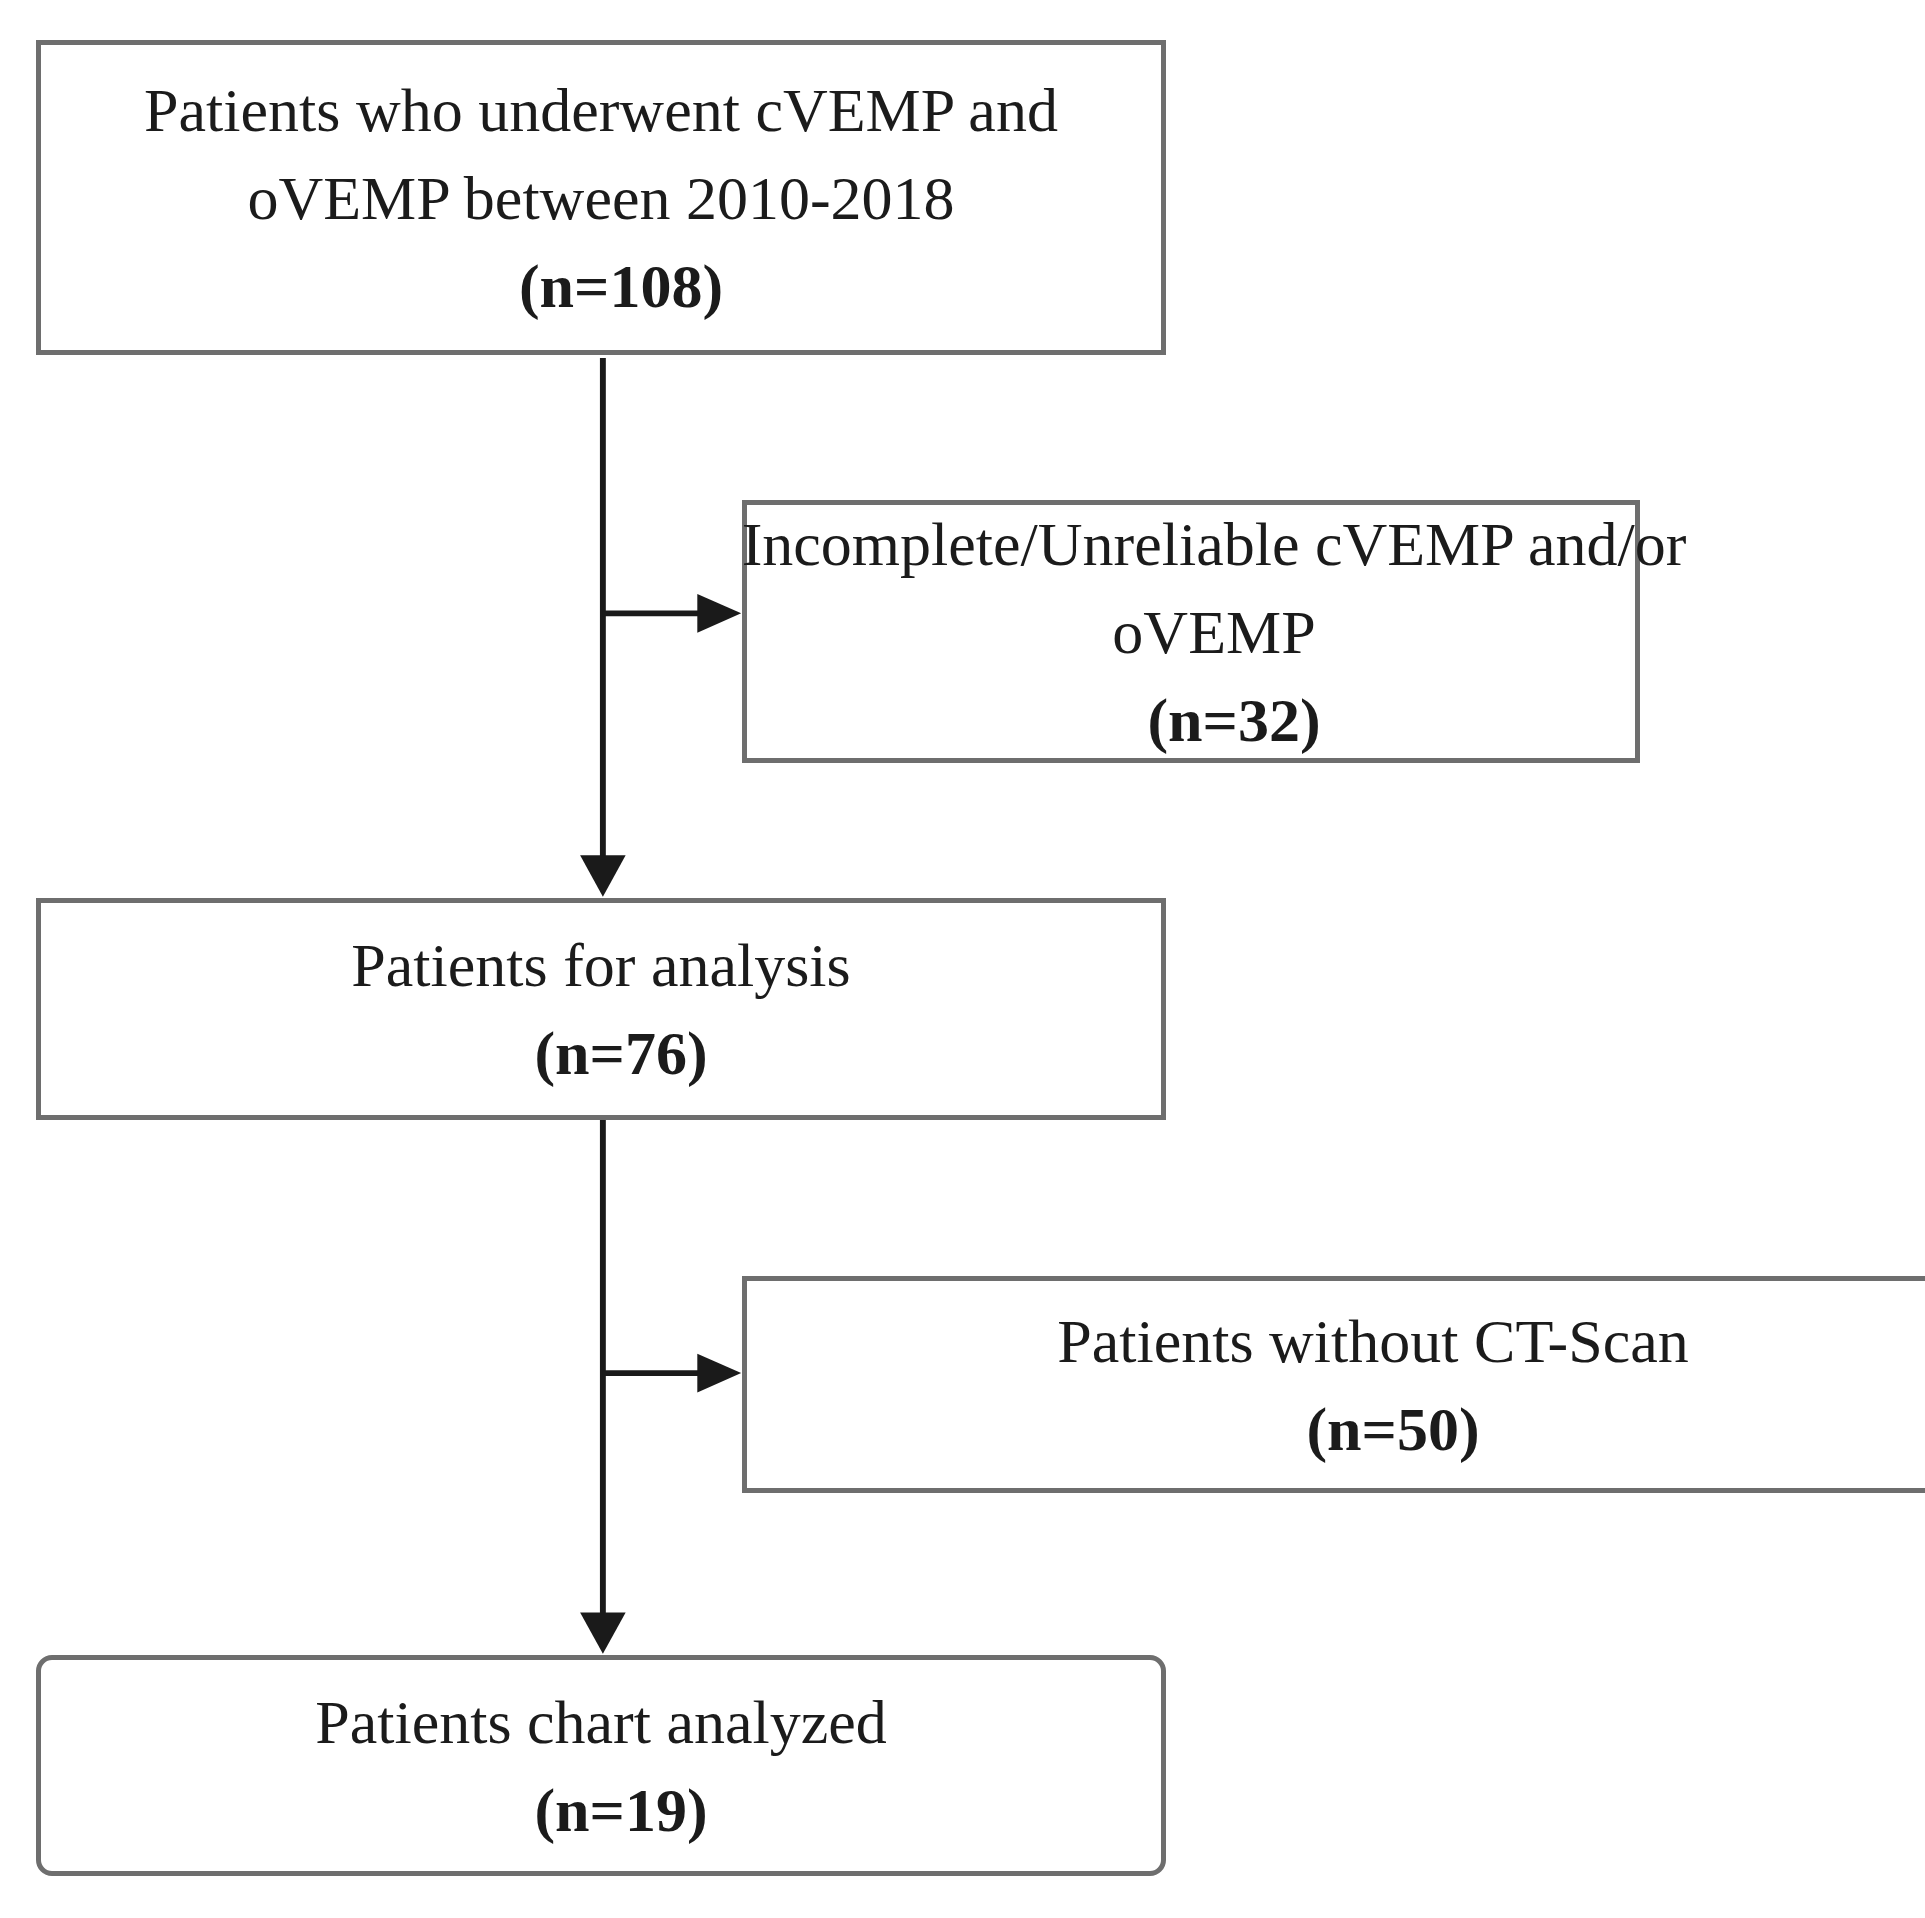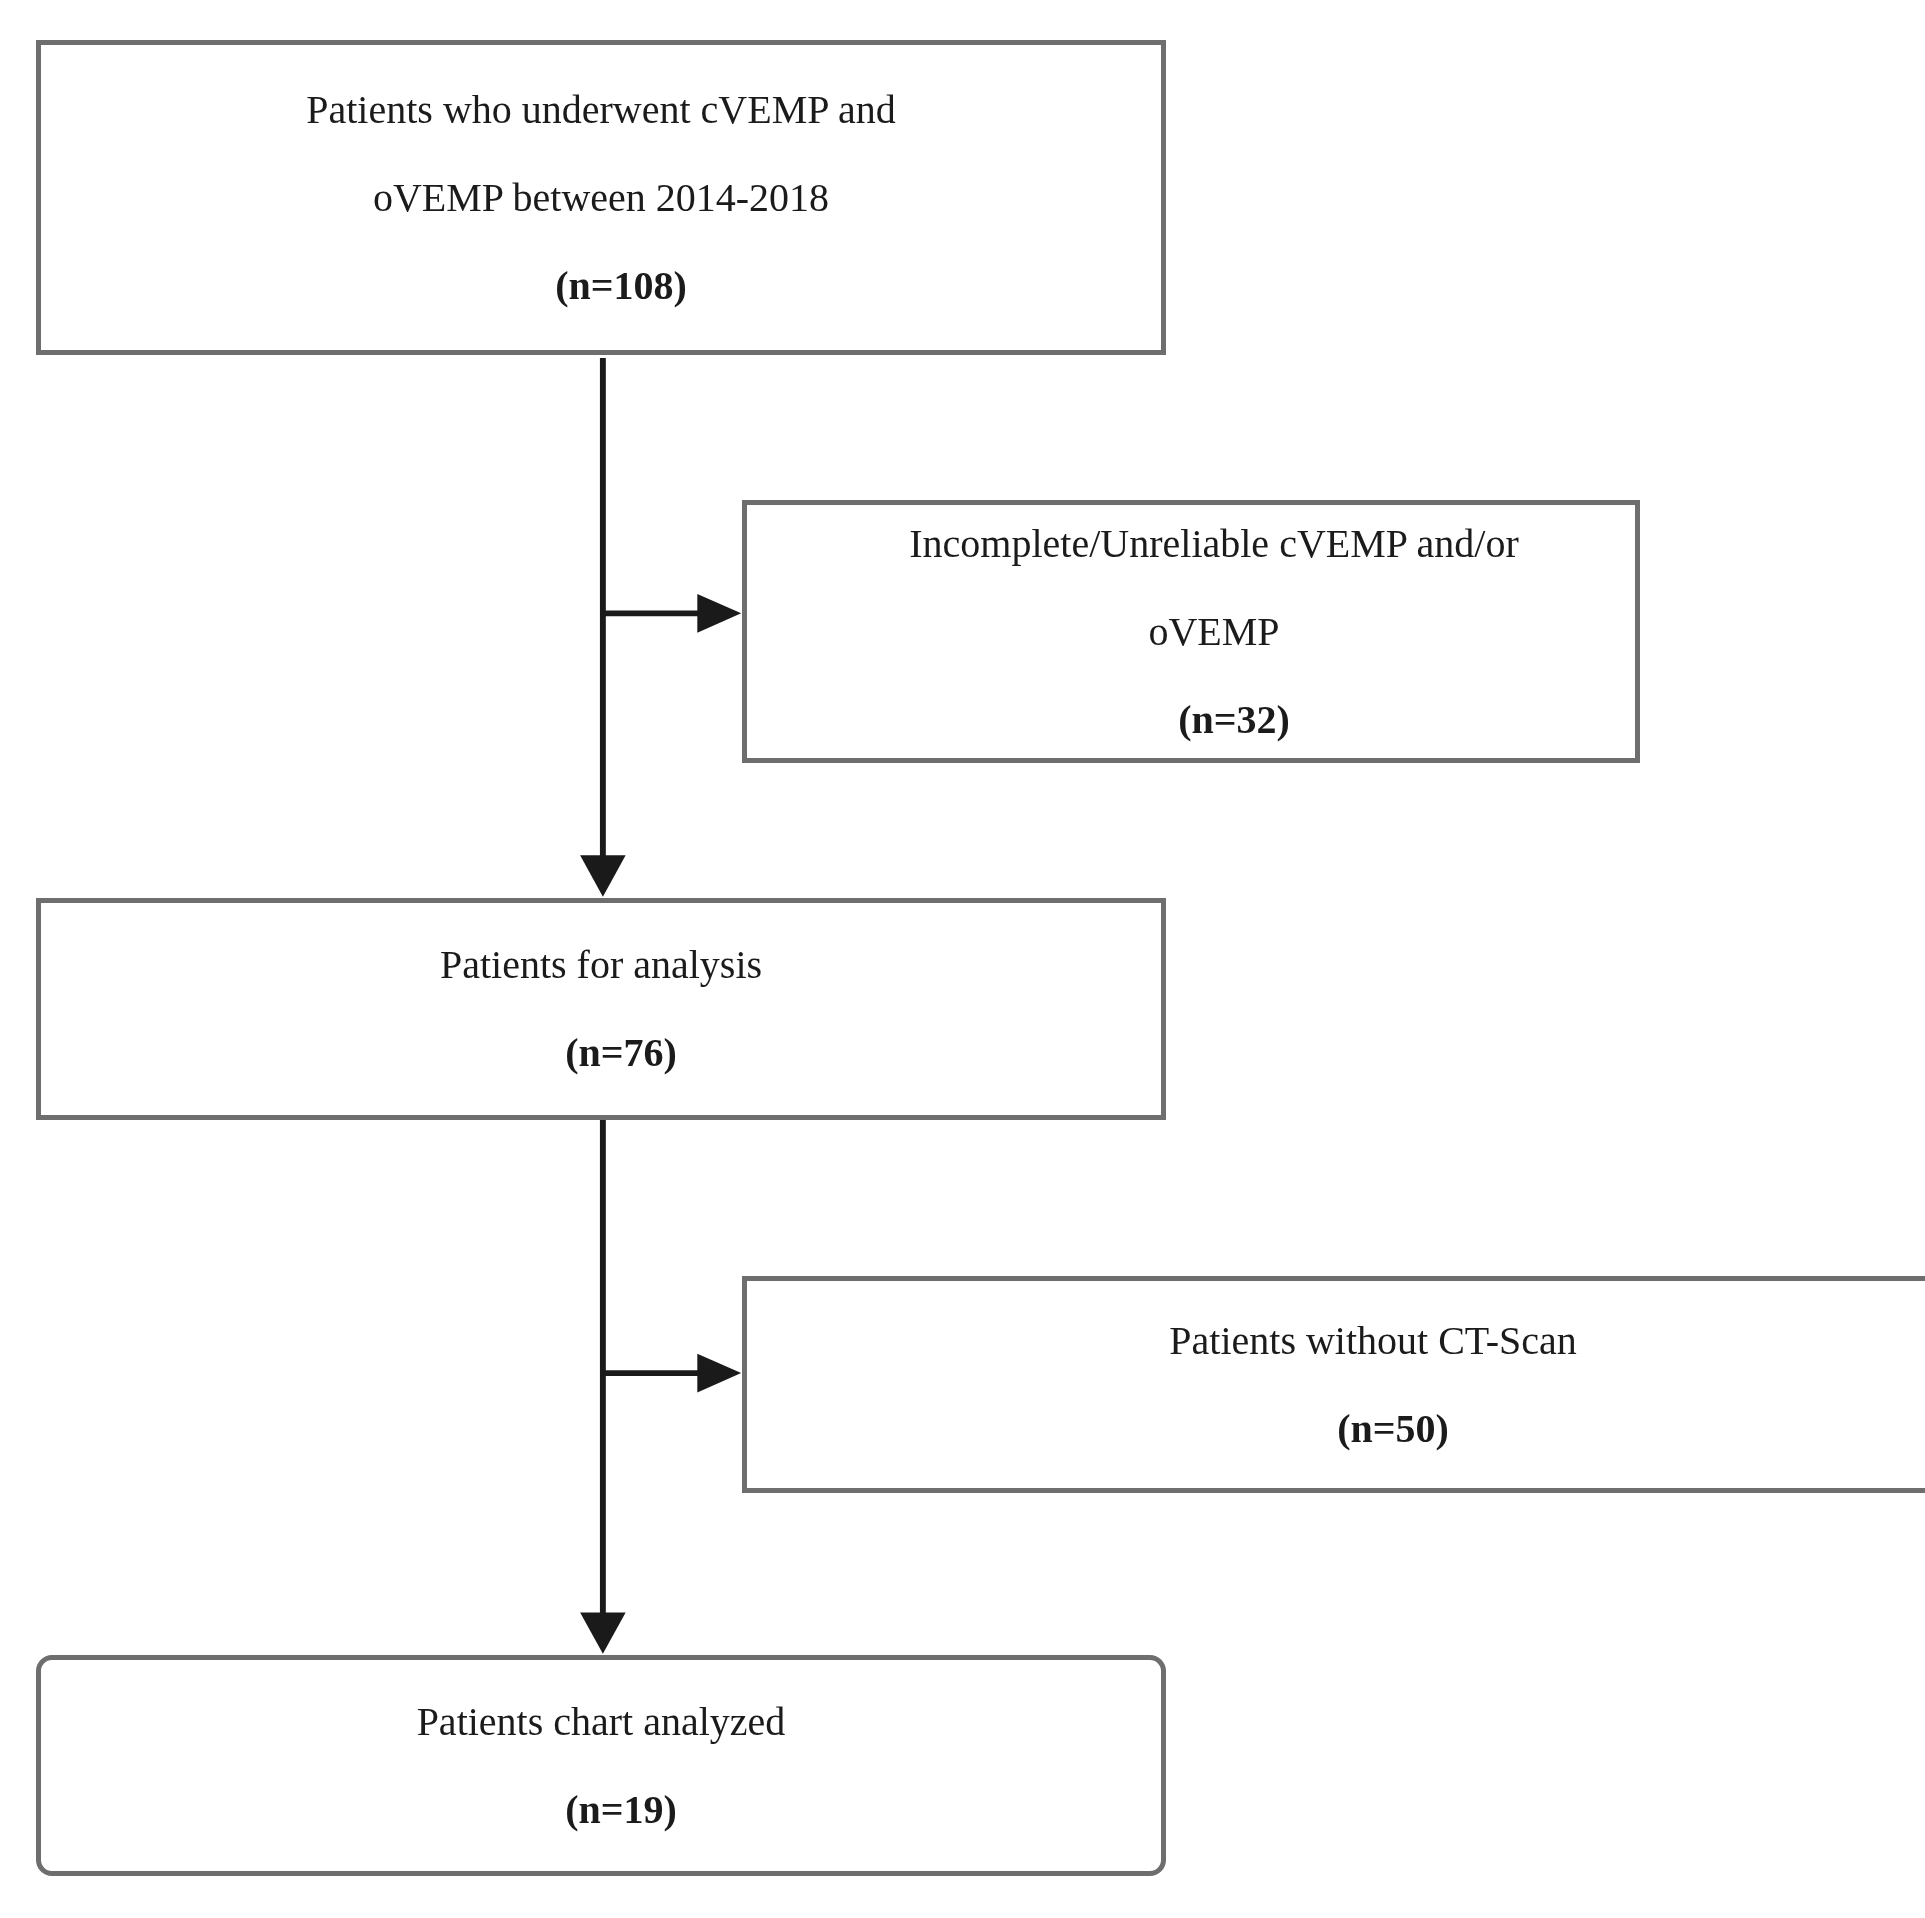--- a/index.html
+++ b/index.html
@@ -30,21 +30,21 @@
     border: 5px solid #6e6e6e;
     background: #ffffff;
     display: flex;
     flex-direction: column;
     justify-content: center;
     align-items: center;
     text-align: center;
   }
   .bline {
     display: block;
-    font-size: 40px;
+    font-size: 62px;
     line-height: 88px;
     white-space: nowrap;
   }
   .count {
     font-weight: bold;
     margin-left: 40px;
   }
   
   #box-initial   { left: 36px;  top: 40px;   width: 1130px; height: 315px; }
   #box-excl-vemp { left: 742px; top: 500px;  width: 898px; height: 263px; padding-left: 46px; }
@@ -67,21 +67,21 @@
 
     <line x1="715" y1="1326" x2="715" y2="1914" stroke="#1a1a1a" stroke-width="7"></line>
     <polygon points="688,1912 742,1912 715,1961" fill="#1a1a1a"></polygon>
 
     <line x1="715" y1="1628" x2="828" y2="1628" stroke="#1a1a1a" stroke-width="7"></line>
     <polygon points="827,1605 827,1651 879,1628" fill="#1a1a1a"></polygon>
   </svg>
 
   <div class="box" id="box-initial">
     <div class="bline">Patients who underwent cVEMP and</div>
-    <div class="bline">oVEMP between 2014-2018</div>
+    <div class="bline">oVEMP between 2010-2018</div>
     <div class="bline count">(n=108)</div>
   </div>
 
   <div class="box" id="box-excl-vemp">
     <div class="bline">Incomplete/Unreliable cVEMP and/or</div>
     <div class="bline">oVEMP</div>
     <div class="bline count">(n=32)</div>
   </div>
 
   <div class="box" id="box-analysis">

